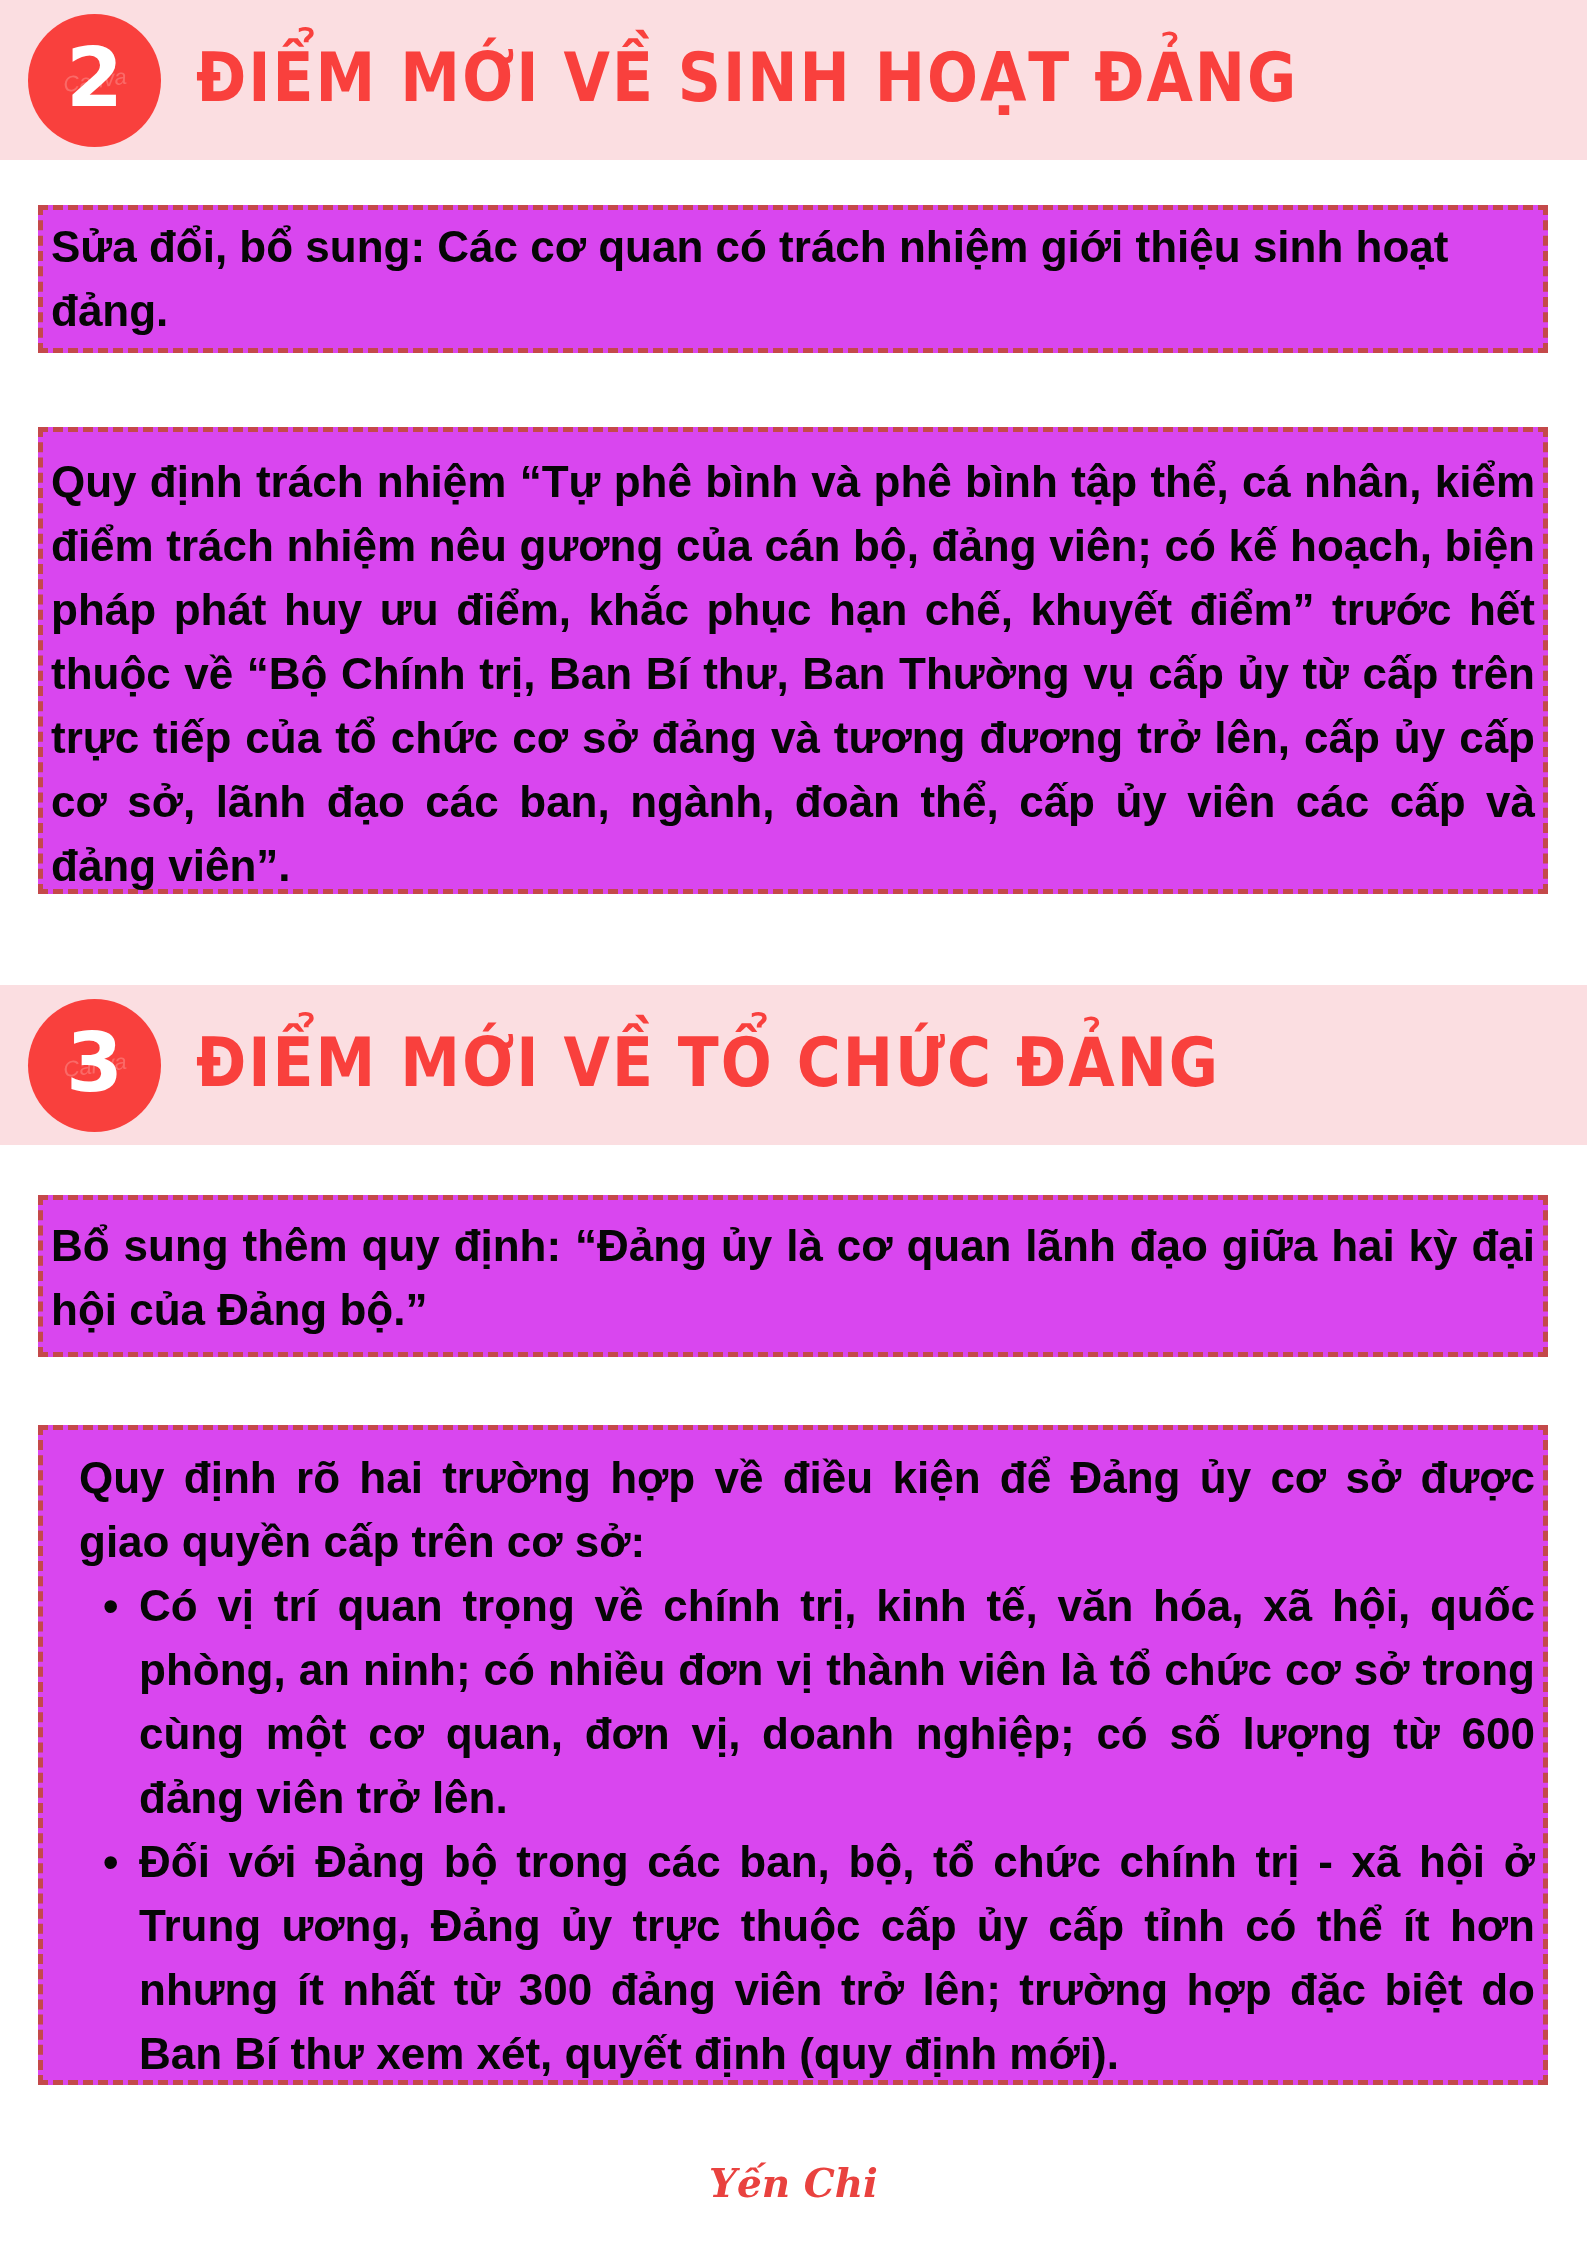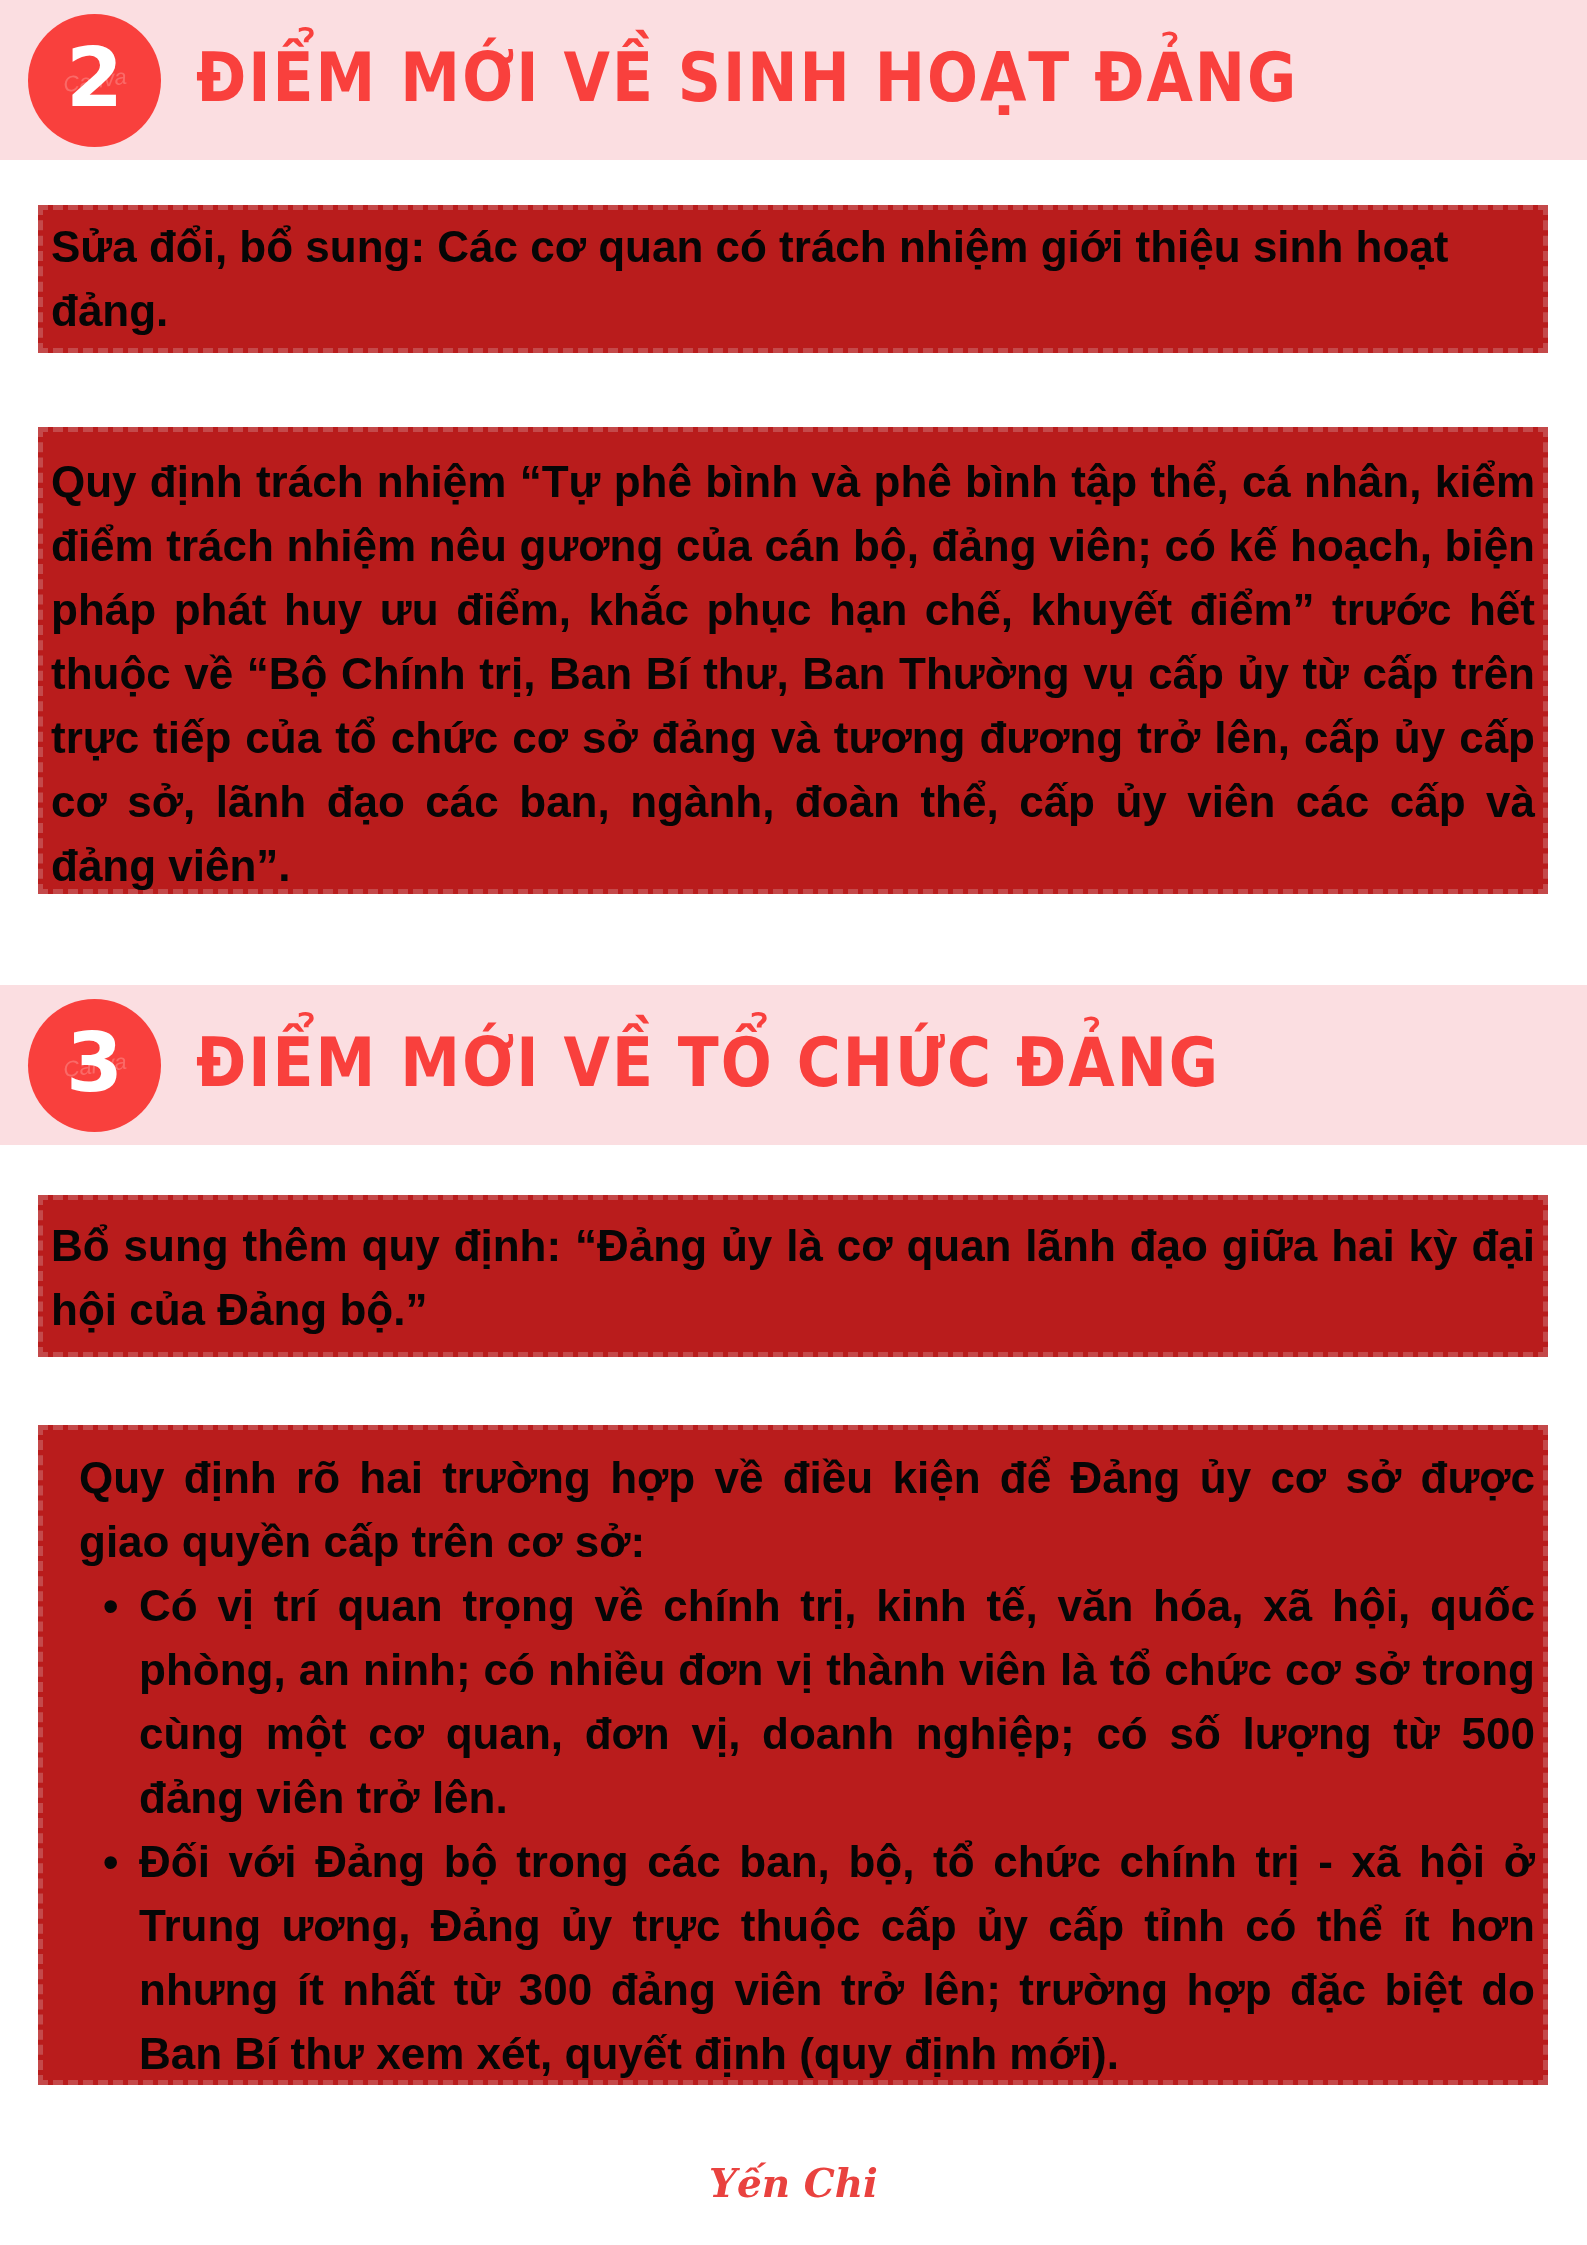--- a/index.html
+++ b/index.html
@@ -70,21 +70,21 @@
     letter-spacing: 2px;
     white-space: nowrap;
   }
 
   
   .dashed-box {
     position: absolute;
     left: 38px;
     width: 1510px;
     border: 5px dashed #c4494a;
-    background: #b91c1c;
+    background: #d946ef;
     color: #060606;
     font-weight: bold;
     font-size: 44px;
     line-height: 64px;
   }
   .box-1 { top: 205px; height: 148px; display: flex; align-items: center; padding: 0 8px; }
   .box-2 { top: 427px; height: 467px; padding: 18px 8px 0 8px; text-align: justify; }
   .box-3 { top: 1195px; height: 162px; padding: 14px 8px 0 8px; text-align: justify; }
   .box-4 { top: 1425px; height: 660px; padding: 16px 8px 0 8px; text-align: justify; }
 
@@ -146,21 +146,21 @@
 
   <div class="dashed-box box-3">
     <p>Bổ sung thêm quy định: “Đảng ủy là cơ quan lãnh đạo giữa hai kỳ đại hội của Đảng bộ.”</p>
   </div>
 
   <div class="dashed-box box-4">
     <p class="intro">Quy định rõ hai trường hợp về điều kiện để Đảng ủy cơ sở được giao quyền cấp trên cơ sở:</p>
     <ul class="bullet-list">
       <li>
         <span class="dot">•</span>
-        <span>Có vị trí quan trọng về chính trị, kinh tế, văn hóa, xã hội, quốc phòng, an ninh; có nhiều đơn vị thành viên là tổ chức cơ sở trong cùng một cơ quan, đơn vị, doanh nghiệp; có số lượng từ 500 đảng viên trở lên.</span>
+        <span>Có vị trí quan trọng về chính trị, kinh tế, văn hóa, xã hội, quốc phòng, an ninh; có nhiều đơn vị thành viên là tổ chức cơ sở trong cùng một cơ quan, đơn vị, doanh nghiệp; có số lượng từ 600 đảng viên trở lên.</span>
       </li>
       <li>
         <span class="dot">•</span>
         <span>Đối với Đảng bộ trong các ban, bộ, tổ chức chính trị - xã hội ở Trung ương, Đảng ủy trực thuộc cấp ủy cấp tỉnh có thể ít hơn nhưng ít nhất từ 300 đảng viên trở lên; trường hợp đặc biệt do Ban Bí thư xem xét, quyết định (quy định mới).</span>
       </li>
     </ul>
   </div>
 
   <div class="signature">Yến Chi</div>
 

